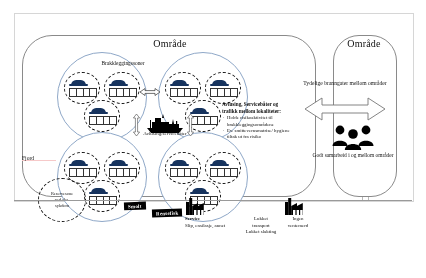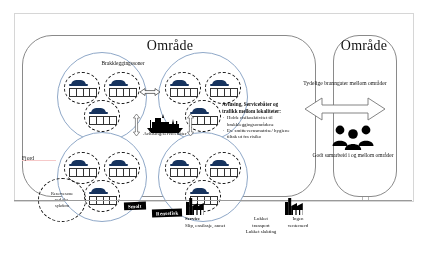--- a/index.html
+++ b/index.html
@@ -14,21 +14,21 @@
          border:1px solid #d6d6d6;background:#fff;}
 
   
   #topdot{left:212px;top:18px;width:3px;height:3px;background:#555;border-radius:50%;}
 
   
   .area{border:1px solid #8a8a8a;border-radius:26px;background:#fff;}
   #area-main{left:22px;top:35px;width:292px;height:160px;border-radius:30px;}
   #area-right{left:333px;top:35px;width:62px;height:160px;border-radius:26px;}
 
-  .area-title{font-size:14px;letter-spacing:.2px;text-align:center;
+  .area-title{font-size:10px;letter-spacing:.2px;text-align:center;
               font-family:"Liberation Serif",serif;}
   #title-main{left:120px;top:38px;width:100px;}
   #title-right{left:333px;top:38px;width:62px;}
 
   
   .zone{border:1px solid #8fa8c8;border-radius:50%;background:#fff;}
   #zone-1{left:57px;top:52px;width:88px;height:88px;}
   #zone-2{left:158px;top:52px;width:88px;height:88px;}
   #zone-3{left:57px;top:132px;width:88px;height:88px;}
   #zone-4{left:158px;top:132px;width:88px;height:88px;}

